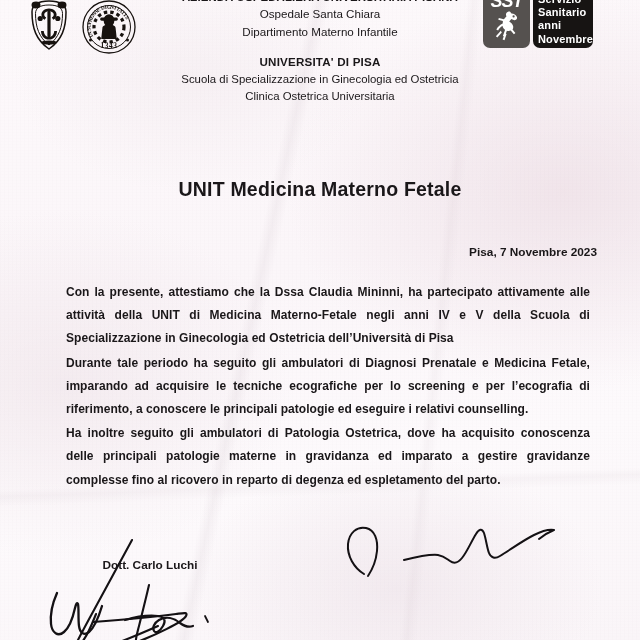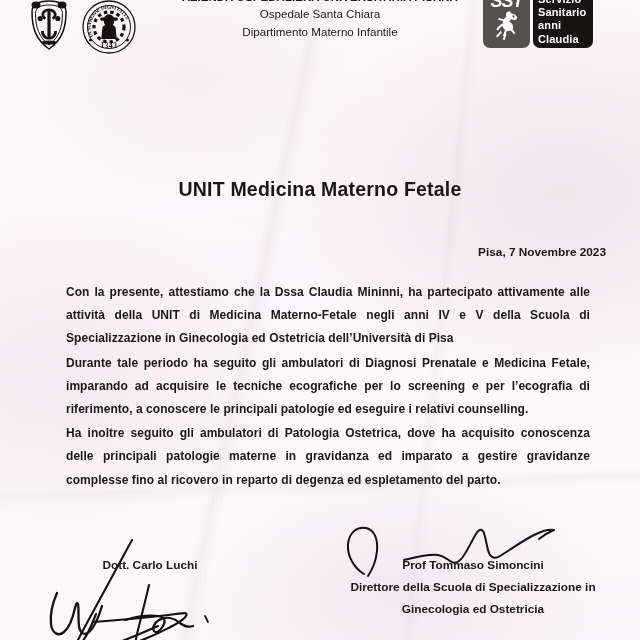--- a/index.html
+++ b/index.html
@@ -157,21 +157,21 @@
     font-weight: bold;
     letter-spacing: .2px;
     margin-top: 66px;
   }
 
   
   #date-line {
     text-align: right;
     font-size: 11.8px;
     font-weight: bold;
-    padding-right: 34px;
+    padding-right: 43px;
     margin-top: 44px;
   }
 
   
   #body-text {
     margin: 22px 50px 0 66px;
   }
   .para {
     font-size: 12px;
     font-weight: bold;
@@ -278,20 +278,25 @@
         </g>
       </svg>
     </div>
 
     <div id="hospital-lines">
       <div id="hospital-name">AZIENDA OSPEDALIERA UNIVERSITARIA PISANA</div>
       <div class="dept-line">Ospedale Santa Chiara</div>
       <div class="dept-line">Dipartimento Materno Infantile</div>
     </div>
 
+    <div id="university-lines">
+      <div id="university-name">UNIVERSITA' DI PISA</div>
+      <div class="school-line">Scuola di Specializzazione in Ginecologia ed Ostetricia</div>
+      <div class="school-line">Clinica Ostetrica Universitaria</div>
+    </div>
 
     <div id="sst-logo">
       <div id="sst-mark">
         <div id="sst-mark-text">SST</div>
         <div id="sst-pegasus">
           <svg width="38" height="34" viewBox="0 0 38 34">
             <g fill="#ffffff">
               <path d="M23.5 3.5 c2.6 .2 4.4 1.4 5.3 3.2 .5 1 .3 2.1-.5 2.8 -.9 .8-2.2 .9-3.3 .3
                        l-1.6 -.9 -2.2 2.6 c2.1 1.1 3.4 2.6 3.9 4.5 .3 1.3 .1 2.5-.6 3.4
                        l2.9 3.6 -1.5 1.3 -3.2 -3.8 c-1.2 .5-2.5 .6-3.8 .2 l-2.1 5.9 -1.9 -.6
@@ -302,21 +307,21 @@
               <path d="M16.8 23.2 l-2.2 6.4 1.9 .6 2.1 -6.3 Z"></path>
               <circle cx="25.6" cy="6.4" r="1.1" fill="#55514f"></circle>
             </g>
           </svg>
         </div>
       </div>
       <div id="sst-wordmark">
         <div class="sst-word">Servizio</div>
         <div class="sst-word">Sanitario</div>
         <div class="sst-word">anni</div>
-        <div class="sst-word">Claudia</div>
+        <div class="sst-word">Novembre</div>
       </div>
     </div>
   </div>
 
   <div id="doc-title" class="layer">UNIT Medicina Materno Fetale</div>
 
   <div id="date-line" class="layer">Pisa, 7 Novembre 2023</div>
 
   <div id="body-text" class="layer">
     <p class="para">Con la presente, attestiamo che la Dssa Claudia Mininni, ha partecipato attivamente alle attività della UNIT di Medicina Materno-Fetale negli anni IV e V della Scuola di Specializzazione in Ginecologia ed Ostetricia dell’Università di Pisa</p>
@@ -357,20 +362,15 @@
                    C45 22 48 32 47 43 C46 53 42 62 38 68" stroke-width="2"></path>
           <path d="M74 52 C86 49 98 46 108 47 C114 48 117 51 120 53
                    C124 56 128 55 132 50 C137 44 141 34 146 26
                    C149 21 152 20 154 25 C156 31 157 40 159 45
                    C161 50 165 51 170 48 C180 42 192 33 204 27
                    C212 23 219 21 224 22 C219 24 214 27 209 31" stroke-width="2"></path>
         </g>
       </svg>
     </div>
 
-    <div id="sig-block-right" class="sig-block">
-      <div class="sig-name">Prof Tommaso Simoncini</div>
-      <div class="sig-role">Direttore della Scuola di Specializzazione in</div>
-      <div class="sig-role">Ginecologia ed Ostetricia</div>
-    </div>
   </div>
 
 </div>
 
 </body></html>

